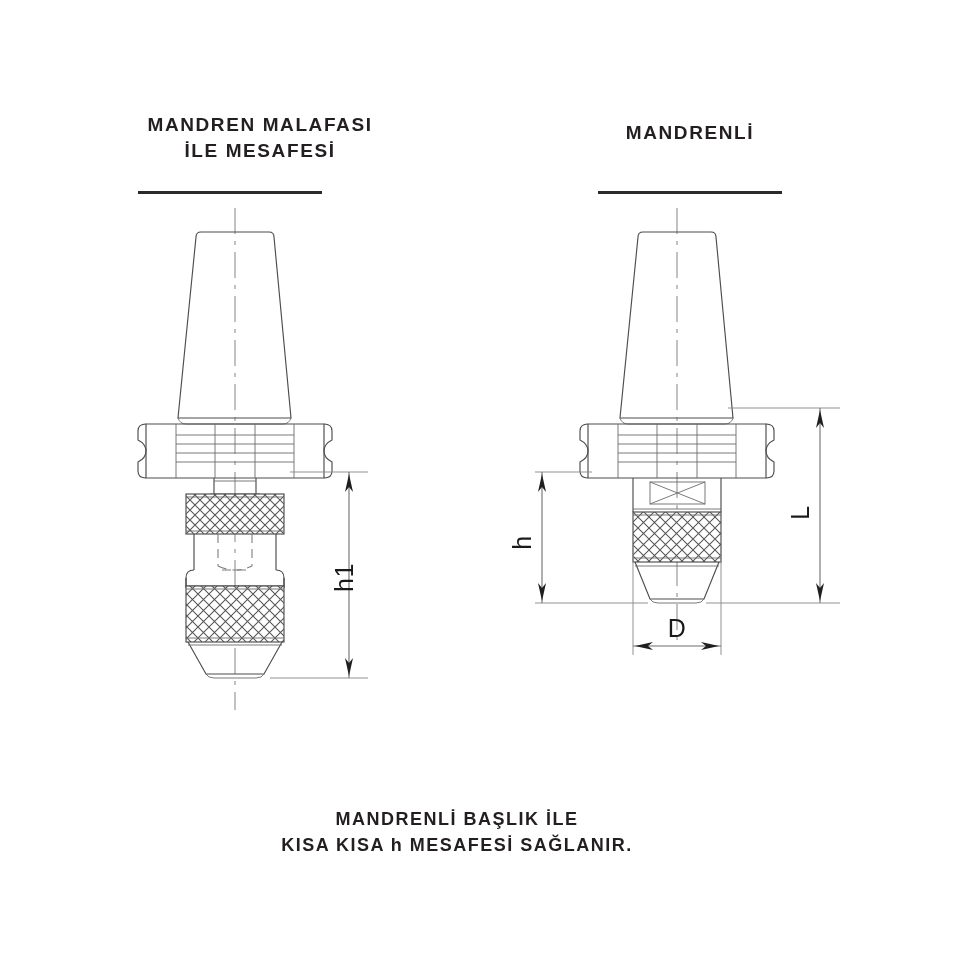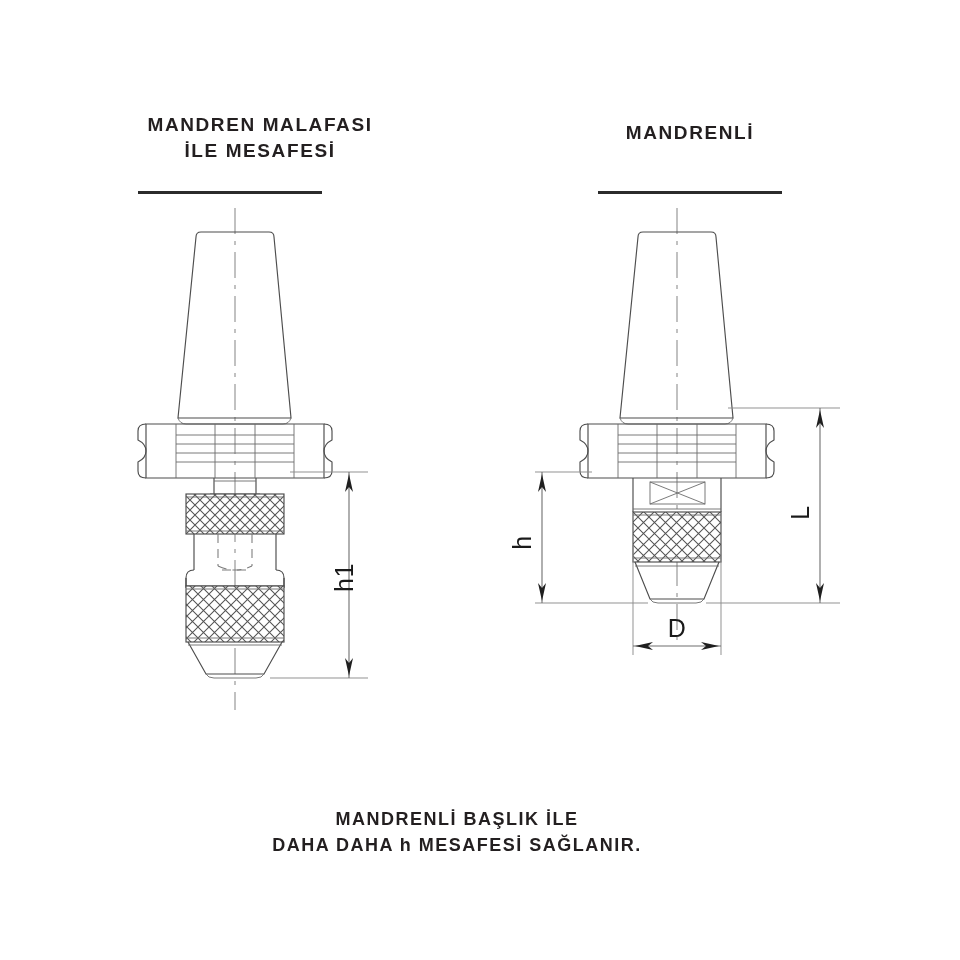--- a/index.html
+++ b/index.html
@@ -259,16 +259,16 @@
   <div class="dim-label rot" style="left:327px; top:563px; width:34px; text-align:center;">h1</div>
 
   <div class="dim-label rot" style="left:505px; top:528px; width:34px; text-align:center;">h</div>
 
   <div class="dim-label rot" style="left:783px; top:498px; width:34px; text-align:center;">L</div>
 
   <div class="dim-label" style="left:660px; top:614px; width:34px; text-align:center;">D</div>
 
   <div class="caption-block" style="top:806px;">
     <span class="caption-line">MANDRENLİ  BAŞLIK İLE</span>
-    <span class="caption-line">DAHA DAHA h  MESAFESİ  SAĞLANIR.</span>
+    <span class="caption-line">KISA KISA h  MESAFESİ  SAĞLANIR.</span>
   </div>
 
 </div>
 
 </body></html>

